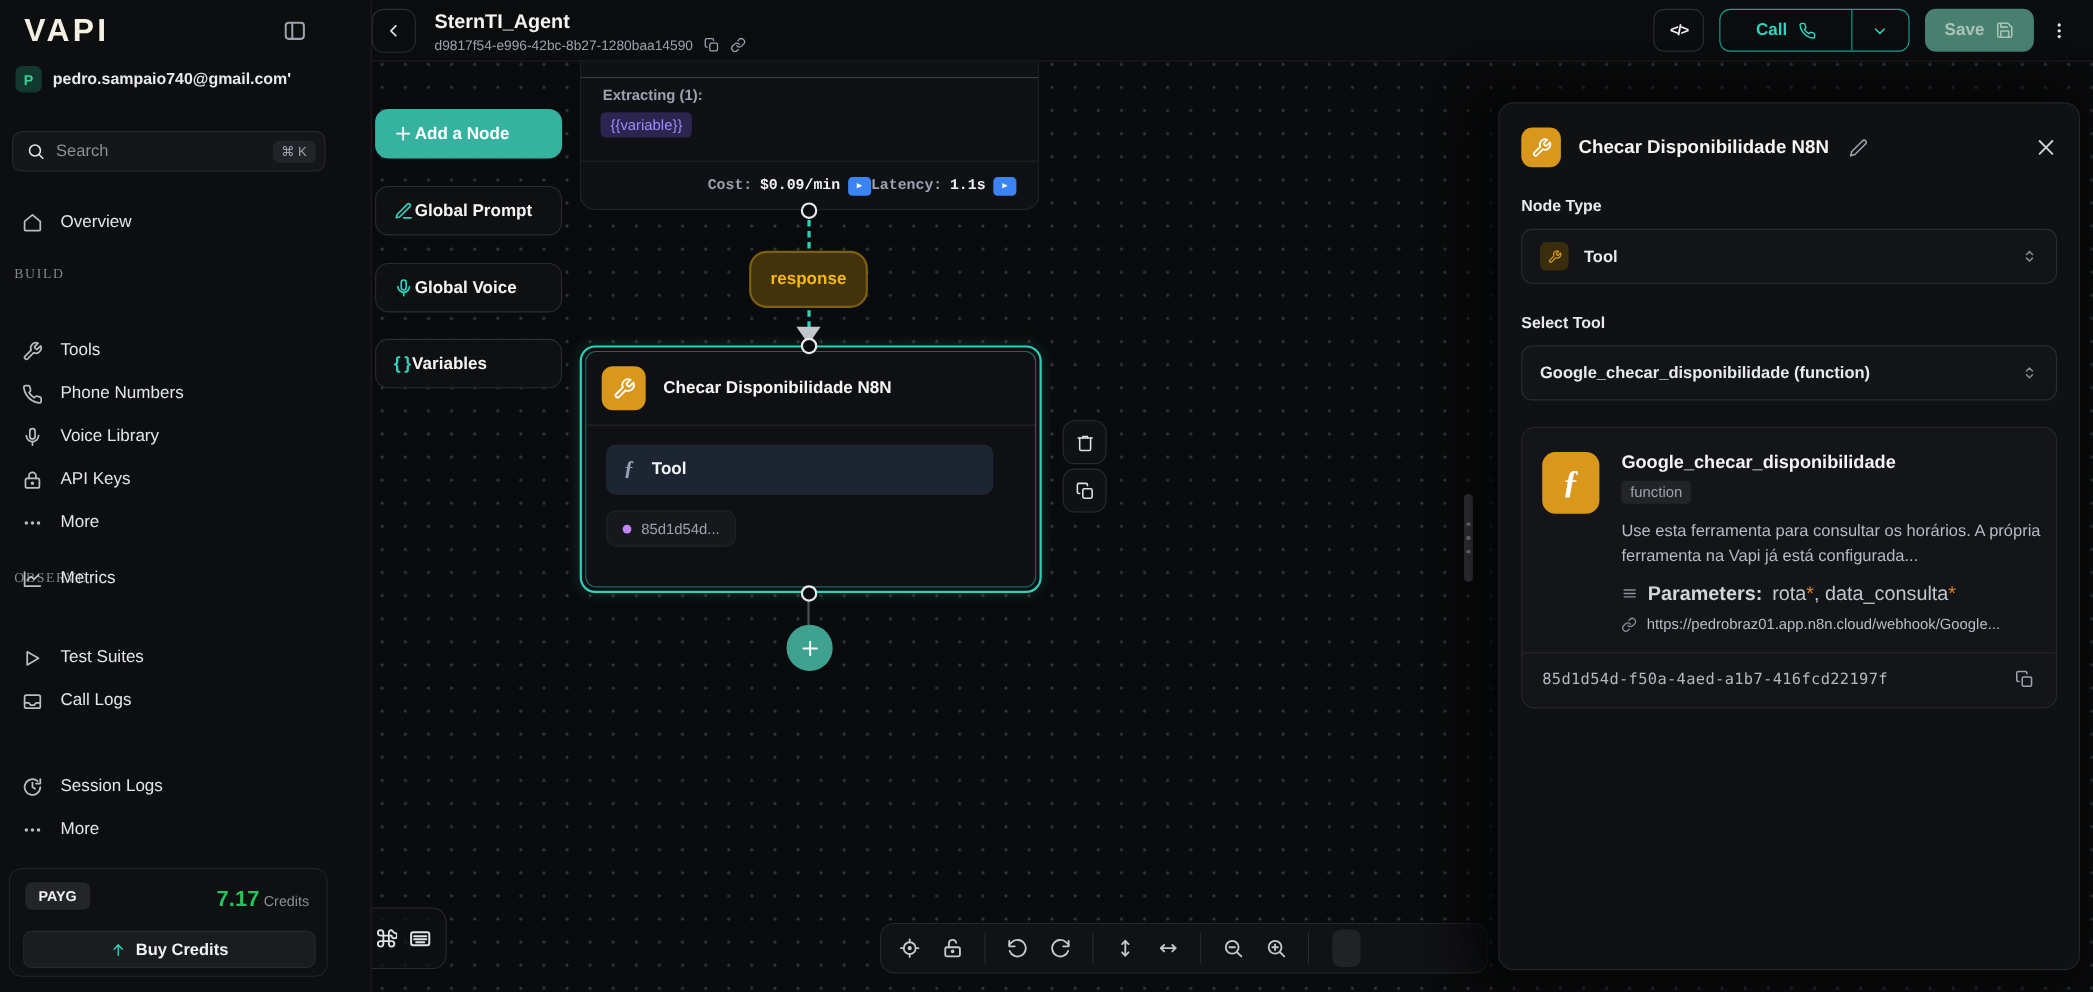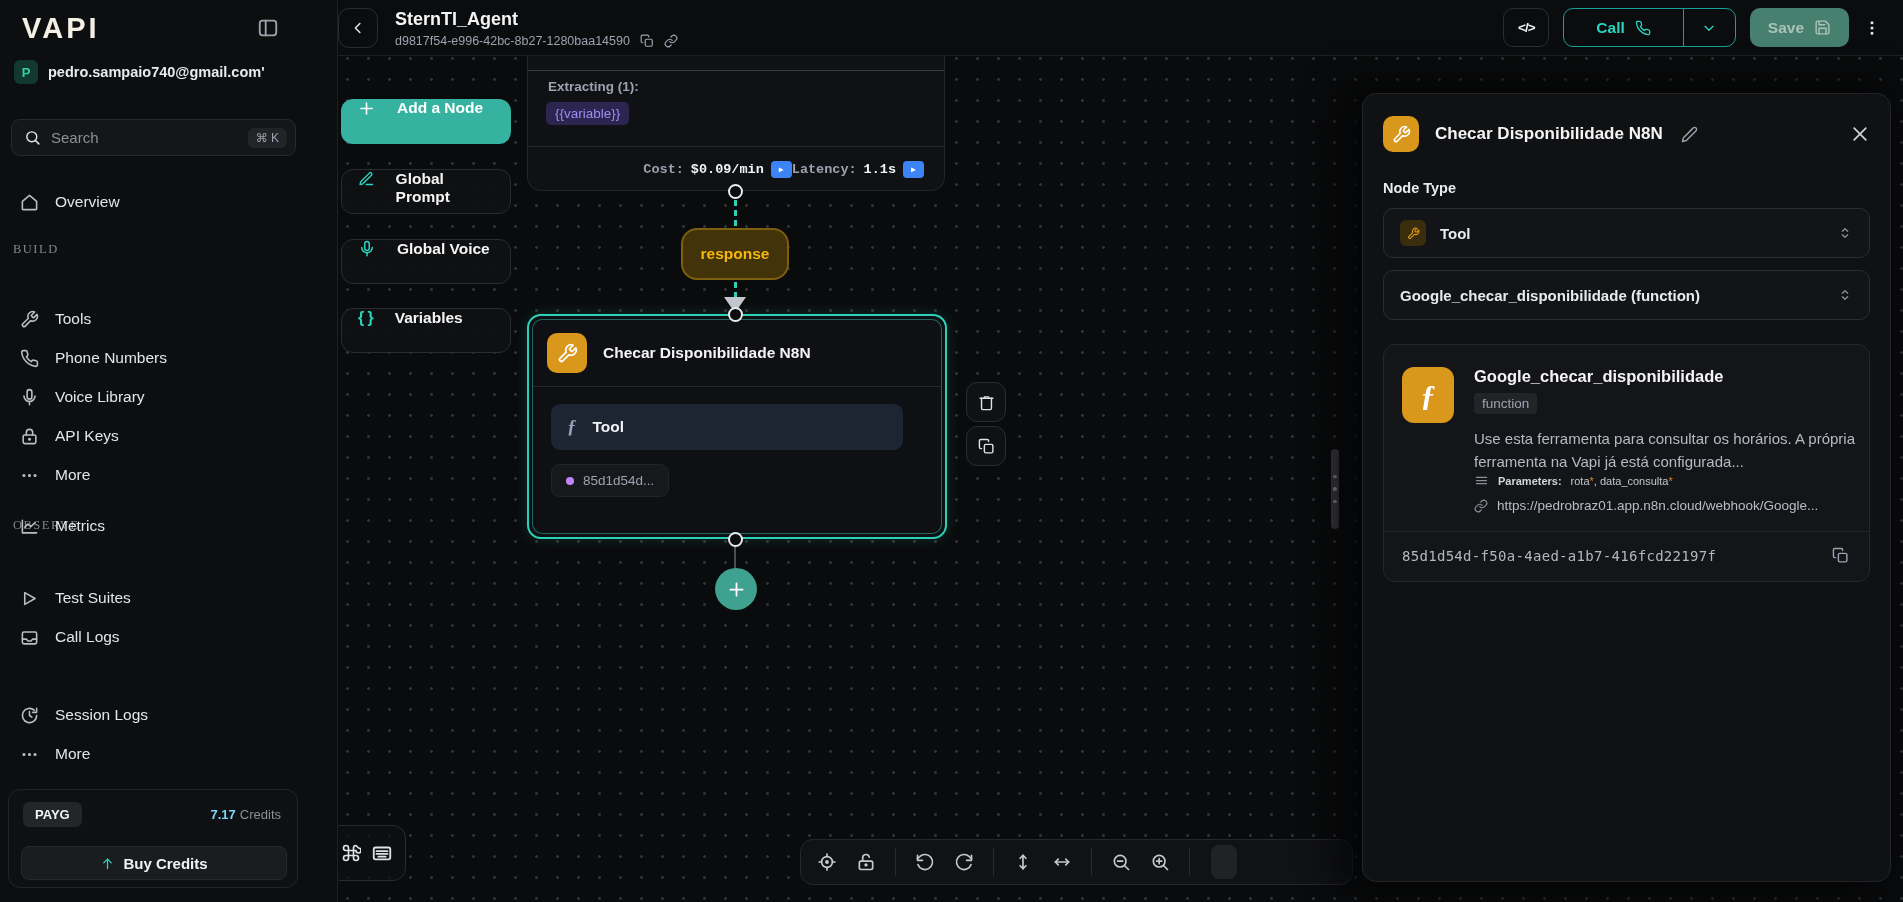--- a/index.html
+++ b/index.html
@@ -18,21 +18,21 @@
   .user-email { font-size:14.5px; font-weight:600; color:#e8eaed; white-space:nowrap; overflow:hidden; }
   .search-box { position:absolute; left:11px; top:119px; width:285px; height:37px; background:#151618; border:1px solid #28292c; border-radius:9px; display:flex; align-items:center; padding:0 8px 0 12px; gap:10px; cursor:text; }
   .search-box .ph { font-size:15px; color:#8b8f98; flex:1; }
   .kbd { background:#232427; border-radius:6px; padding:3px 8px; font-size:12px; color:#9ca3af; }
   .nav-item { position:absolute; left:10px; width:287px; height:32px; display:flex; align-items:center; gap:16px; padding-left:10px; border-radius:8px; cursor:pointer; color:#b9bdc4; }
   .nav-item .lbl { font-size:15.5px; color:#e3e5e8; }
   .nav-section { position:absolute; left:13px; font-family:"Liberation Serif","DejaVu Serif",serif; font-size:12.5px; letter-spacing:1.5px; color:#83868d; }
   .payg-card { position:absolute; left:8px; top:789px; width:290px; height:99px; background:#0f1012; border:1px solid #232427; border-radius:12px; }
   .payg-badge { position:absolute; left:14px; top:12px; background:#242528; border-radius:6px; padding:5px 12px; font-size:13px; font-weight:700; color:#f1f2f4; }
   .credits { position:absolute; right:16px; top:17px; font-size:13px; color:#8b8f98; }
-  .credits b { color:#7dd3fc; font-size:13px; font-weight:700; margin-right:4px; }
+  .credits b { color:#22c55e; font-size:20px; font-weight:700; margin-right:4px; }
   .buy-btn { position:absolute; left:12px; top:56px; width:266px; height:34px; background:#1a1c1e; border:1px solid #27282b; border-radius:8px; display:flex; align-items:center; justify-content:center; gap:8px; font-size:15px; font-weight:700; color:#f1f2f4; cursor:pointer; }
   .buy-btn .up { color:#2dd4bf; }
 
   
   .header { position:absolute; left:307px; top:0; width:1596px; height:56px; background:#0b0c0d; border-bottom:1px solid #1e1f21; z-index:5; }
   .back-btn { position:absolute; left:31px; top:8px; width:40px; height:40px; border:1px solid #2c2d30; border-radius:11px; display:flex; align-items:center; justify-content:center; color:#e5e7eb; cursor:pointer; }
   .title-block { position:absolute; left:88px; top:9px; }
   .agent-title { font-size:18px; font-weight:700; color:#f4f4f5; }
   .agent-id-row { display:flex; align-items:center; gap:10px; margin-top:4px; color:#9ca3af; }
   .agent-id { font-size:12.5px; color:#9ca3af; }
@@ -40,21 +40,21 @@
   .code-btn { width:46px; height:39px; border:1px solid #2c2d30; border-radius:10px; display:flex; align-items:center; justify-content:center; color:#f1f2f4; font-size:13.5px; font-weight:700; cursor:pointer; letter-spacing:-1px; }
   .call-split { display:flex; height:39px; border:1px solid #16a394; border-radius:10px; overflow:hidden; }
   .call-main { display:flex; align-items:center; gap:10px; padding:0 32px; color:#2dd4bf; font-size:15.5px; font-weight:700; cursor:pointer; }
   .call-caret { width:52px; display:flex; align-items:center; justify-content:center; border-left:1px solid #16a394; color:#2dd4bf; cursor:pointer; }
   .save-btn { height:39px; padding:0 18px; background:#47806f; border-radius:10px; display:flex; align-items:center; gap:10px; color:#abc2b8; font-size:15.5px; font-weight:700; cursor:pointer; }
   .kebab { width:18px; height:39px; display:flex; align-items:center; justify-content:center; color:#e5e7eb; cursor:pointer; }
 
   
   .canvas { position:absolute; left:307px; top:56px; width:1596px; height:846px; background:#0a0b0c;
     background-image:radial-gradient(circle,#323438 1.3px,transparent 1.5px); background-size:21px 21px; background-position:9px 13px; }
-  .tool-btn { position:absolute; left:34px; width:170px; height:45px; border-radius:12px; display:flex; align-items:flex-start; gap:21px; padding:0 16px; font-size:15.5px; font-weight:700; color:#f4f4f5; cursor:pointer; background:#101113e6; border:1px solid #2b2c2f; }
+  .tool-btn { position:absolute; left:34px; width:170px; height:45px; border-radius:12px; display:flex; align-items:center; gap:1px; padding:0 16px; font-size:15.5px; font-weight:700; color:#f4f4f5; cursor:pointer; background:#101113e6; border:1px solid #2b2c2f; }
   .tool-btn.primary { background:#35b3a0; border:none; color:#fff; }
   .tool-btn .tic { color:#2dd4bf; }
 
   
   .extract-node { position:absolute; left:220px; top:-1px; width:418px; height:136px; background:#101114; border:1px solid #242528; border-top:none; border-radius:0 0 14px 14px; }
   .extract-node .top-div { position:absolute; left:0; top:15px; width:100%; height:1px; background:#3a3b3e; }
   .extract-label { position:absolute; left:20px; top:24px; font-size:13.5px; font-weight:700; color:#9ca3af; }
   .var-badge { position:absolute; left:18px; top:47px; background:#2b2550; color:#9d8cf5; font-size:13.5px; padding:4px 9px; border-radius:5px; }
   .extract-div { position:absolute; left:0; top:91px; width:100%; height:1px; background:#242528; }
   .metrics-row { position:absolute; left:0; top:92px; width:100%; height:44px; display:flex; align-items:center; justify-content:flex-end; padding:0 20px;font-family:Liberation Mono, monospace; }
@@ -110,21 +110,21 @@
   .dd-value { font-size:15px; font-weight:600; color:#e8eaed; }
   .dd-chevrons { margin-left:auto; color:#898d95; display:flex; }
 
   .tool-card { margin-top:24px; background:#141519; border:1px solid #26272c; border-radius:12px; }
   .tc-top { display:flex; gap:20px; padding:22px 20px 18px 18px; }
   .tc-icon { width:52px; height:56px; border-radius:12px; background:#d9971c; color:#fff; display:flex; align-items:center; justify-content:center; font-family:"Liberation Serif","DejaVu Serif",serif; font-style:italic; font-weight:700; font-size:30px; flex:0 0 auto; }
   .tc-col { flex:1; min-width:0; }
   .tc-name { font-size:16.5px; font-weight:700; color:#f4f4f5; }
   .tc-badge { display:inline-block; margin-top:7px; background:#232428; border-radius:4px; padding:3px 8px; font-size:13.5px; color:#9ca3af; }
   .tc-desc { margin-top:14px; font-size:15px; line-height:1.5; color:#b6bac2; width:392px; }
-  .tc-params { display:flex; align-items:center; gap:9px; font-size:11px; color:#c3c7cd; }
+  .tc-params { margin-top:12px; display:flex; align-items:center; gap:9px; font-size:18px; color:#c3c7cd; }
   .tc-params .plabel { font-weight:700; color:#d2d5da; }
   .req { color:#e0861a; }
   .tc-url { margin-top:10px; display:flex; align-items:center; gap:9px; font-size:13.5px; color:#b9bdc4; white-space:nowrap; overflow:hidden; }
   .tc-id-row { border-top:1px solid #26272c; display:flex; align-items:center; justify-content:space-between; padding:15px 20px 17px 18px; }
   .tc-id { font-family:"DejaVu Sans Mono",monospace; font-size:14px; color:#b4b8be; letter-spacing:.3px; }
   .copy-ic { color:#9ca3af; cursor:pointer; display:flex; }
 </style>
 </head>
 <body>
 
@@ -520,20 +520,21 @@
       </span>
       <span class="dd-value">Tool</span>
       <span class="dd-chevrons">
         <svg class="ic" width="16" height="16" viewBox="0 0 24 24">
             <polyline points="8 9.5 12 5.5 16 9.5"></polyline>
             <polyline points="8 14.5 12 18.5 16 14.5"></polyline>
           </svg>
       </span>
     </div>
 
+    <div class="field-label">Select Tool</div>
     <div class="dropdown">
       <span class="dd-value">Google_checar_disponibilidade (function)</span>
       <span class="dd-chevrons">
         <svg class="ic" width="16" height="16" viewBox="0 0 24 24">
             <polyline points="8 9.5 12 5.5 16 9.5"></polyline>
             <polyline points="8 14.5 12 18.5 16 14.5"></polyline>
           </svg>
       </span>
     </div>
 

